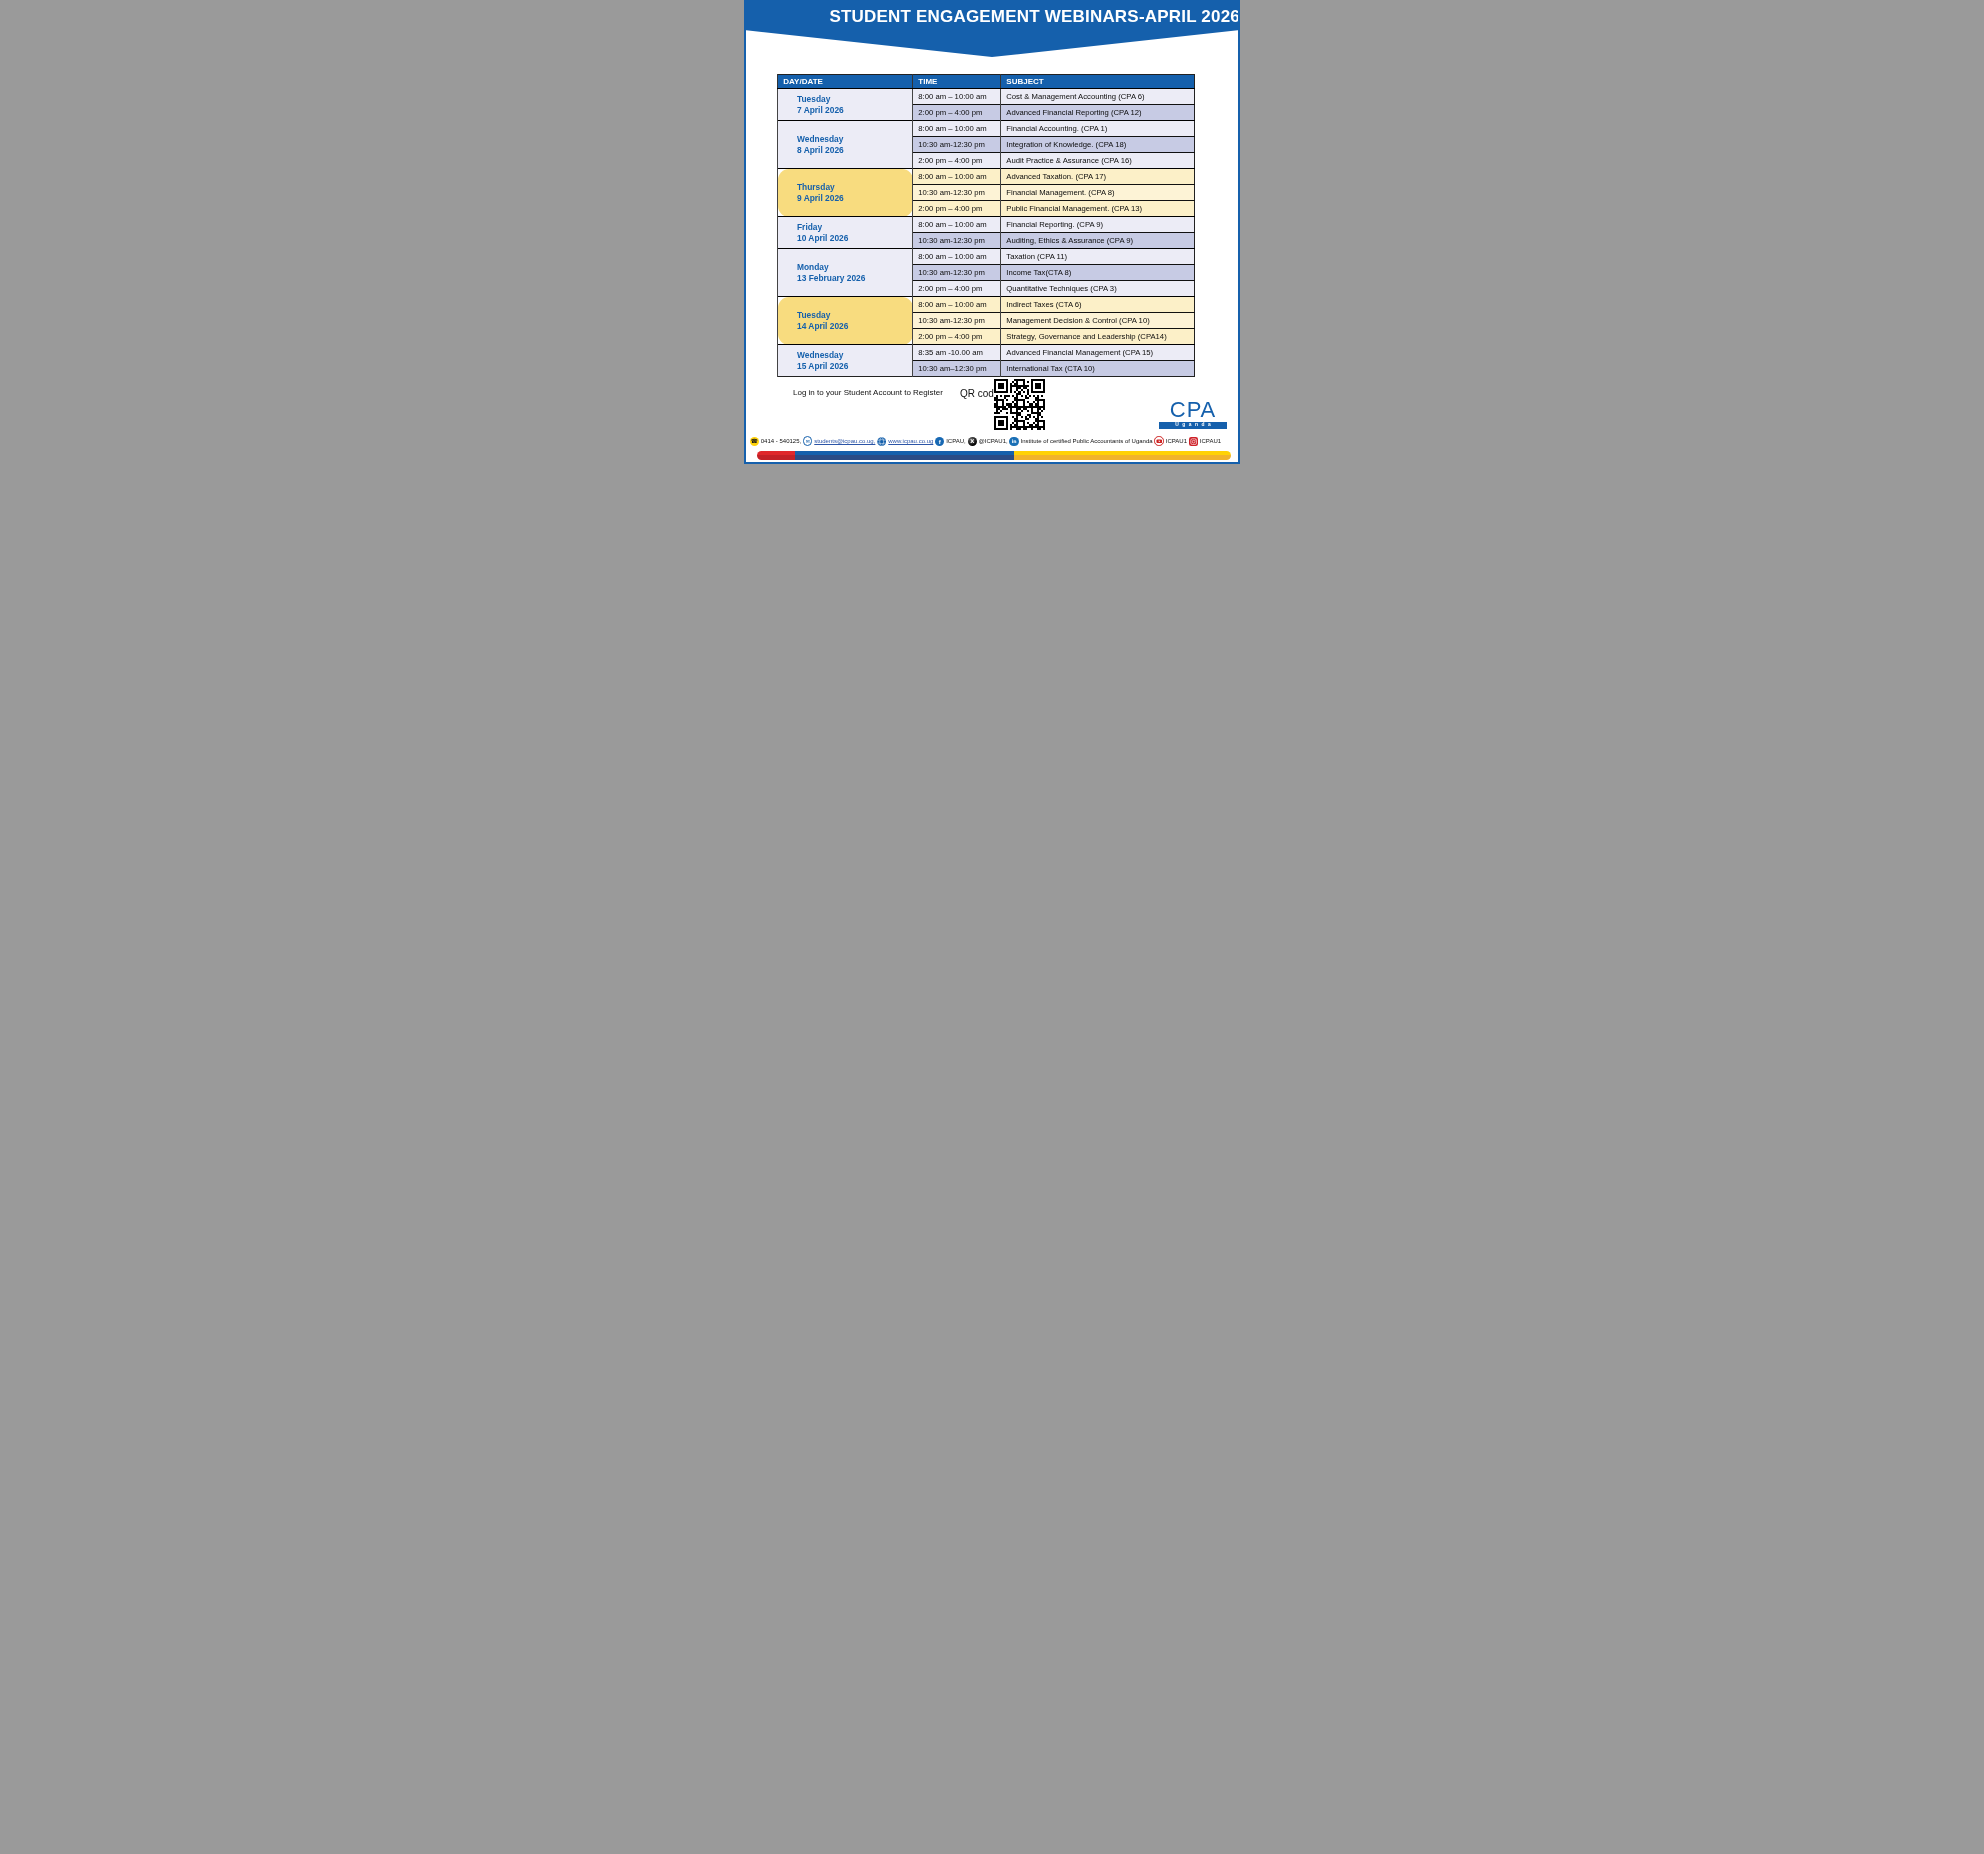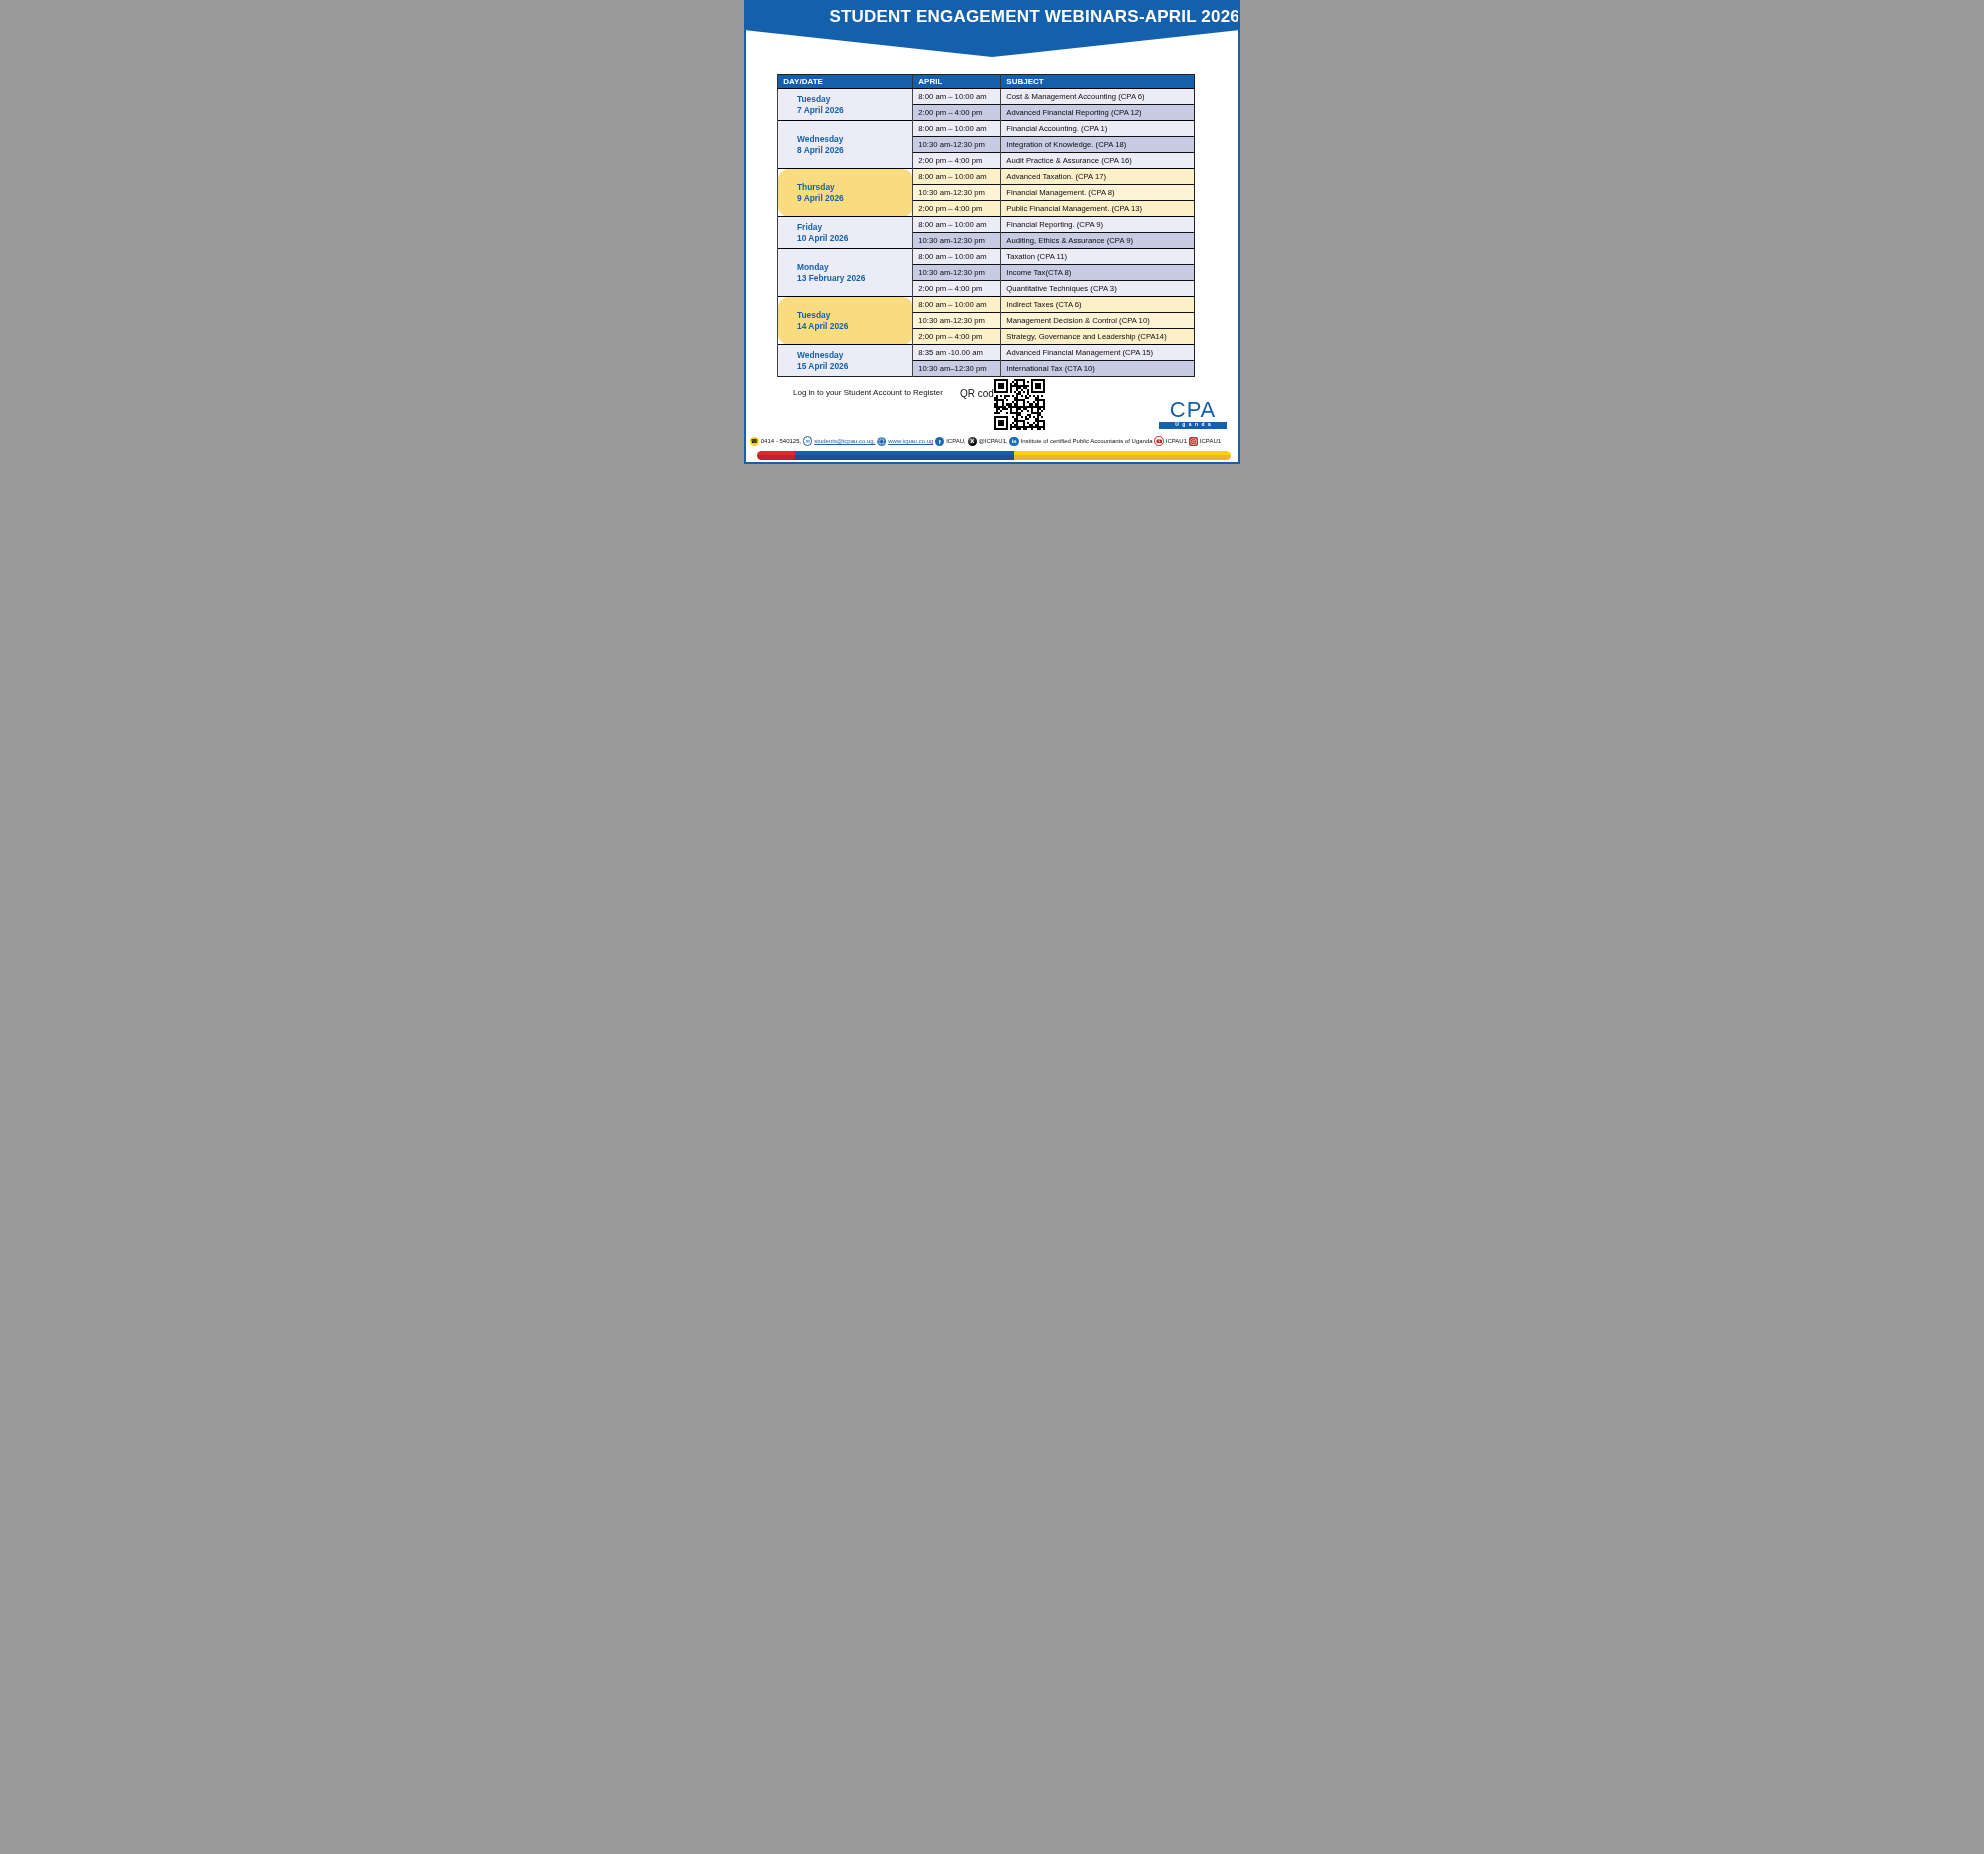--- a/index.html
+++ b/index.html
@@ -116,21 +116,21 @@
 
   <table class="schedule">
     <colgroup>
         <col style="width:135px">
         <col style="width:88px">
         <col style="width:194px">
       </colgroup>
     <thead>
       <tr>
         <th>DAY/DATE</th>
-        <th>APRIL</th>
+        <th>TIME</th>
         <th>SUBJECT</th>
       </tr>
     </thead>
     <tbody id="schedule-body">
         <tr class="lav a group-start">
           <td rowspan="2" class="day-cell day-lav">
             <div class="day-name">Tuesday</div>
             <div class="day-date">7 April 2026</div>
           </td>
           <td class="sess">8:00 am – 10:00 am</td>

